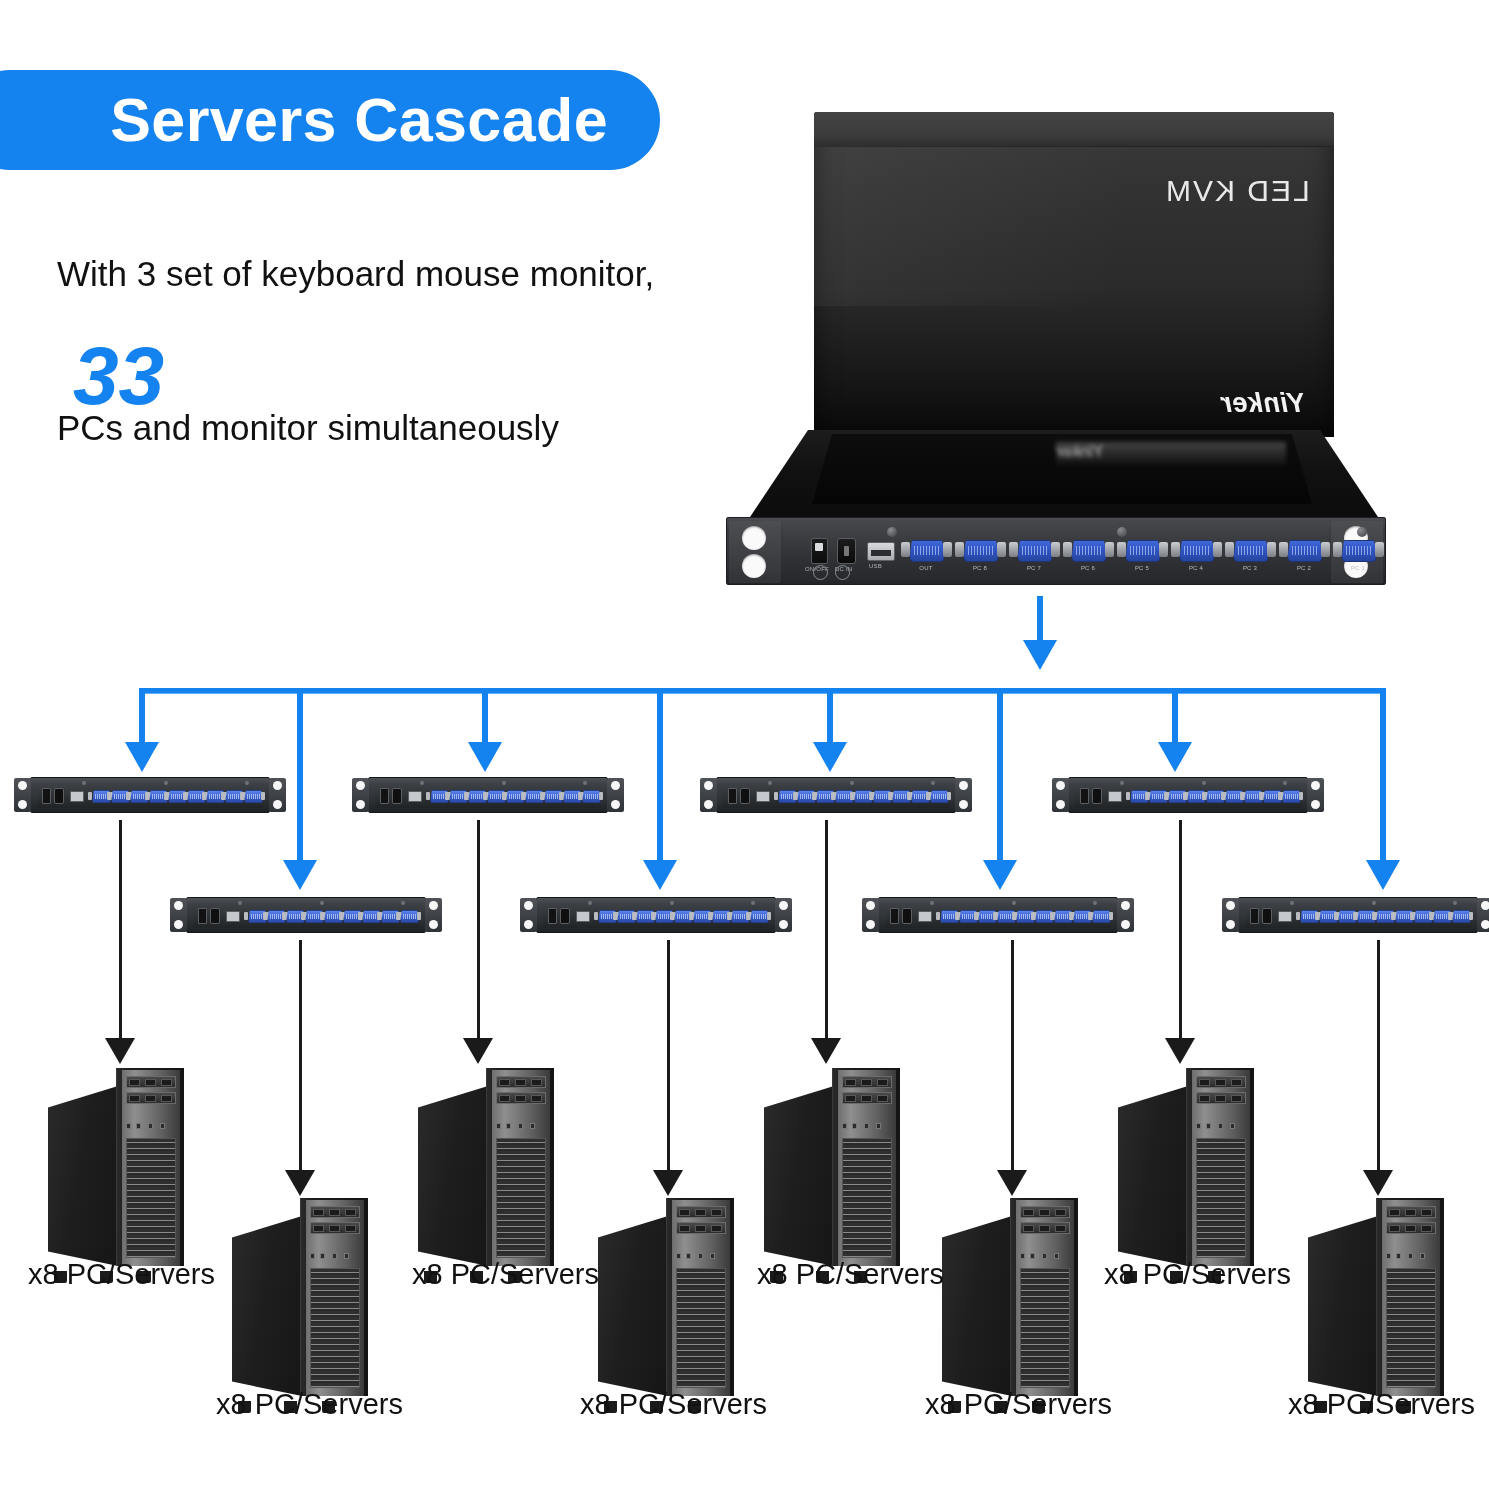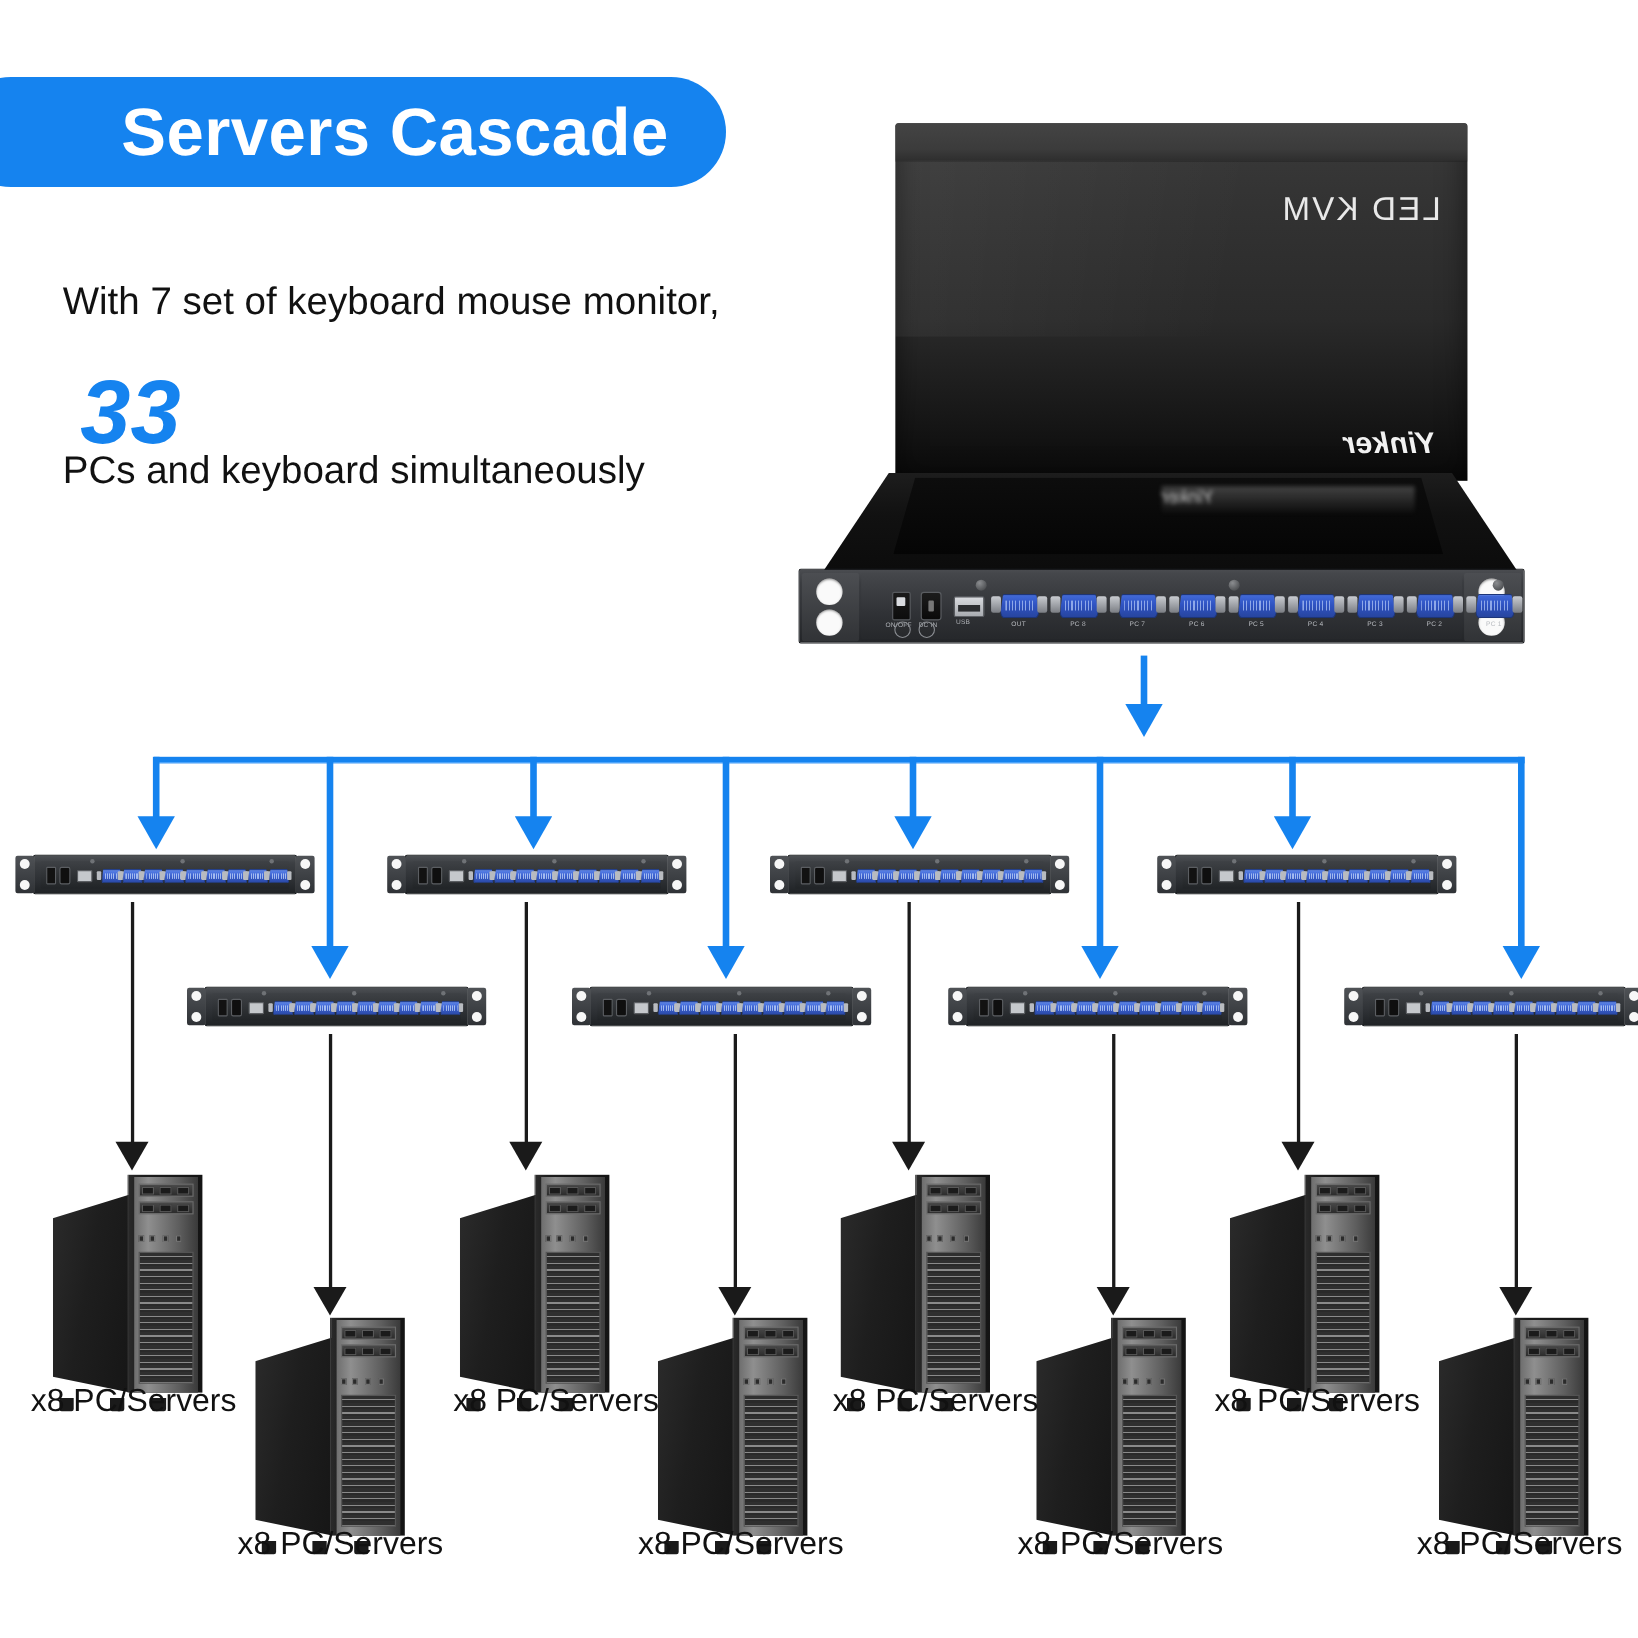--- a/index.html
+++ b/index.html
@@ -194,25 +194,25 @@
 </head>
 <body>
 
 <div id="stage">
 
   <div class="banner">
     <span class="banner-text">Servers Cascade</span>
   </div>
 
   <div class="copy">
-    <div class="copy-line copy-l1">With 7 set of keyboard mouse monitor,</div>
+    <div class="copy-line copy-l1">With 3 set of keyboard mouse monitor,</div>
     <div class="copy-line copy-l2">
       <span class="big64">33</span>
     </div>
-    <div class="copy-line">PCs and keyboard simultaneously</div>
+    <div class="copy-line">PCs and monitor simultaneously</div>
   </div>
 
   <div class="console">
     <div class="lid">
       <div class="lid-topband"></div>
       <div class="lid-sheen"></div>
       <div class="lid-logo-led">LED KVM</div>
       <div class="lid-brand">Yinker</div>
     </div>
     <div class="base-top"></div>

